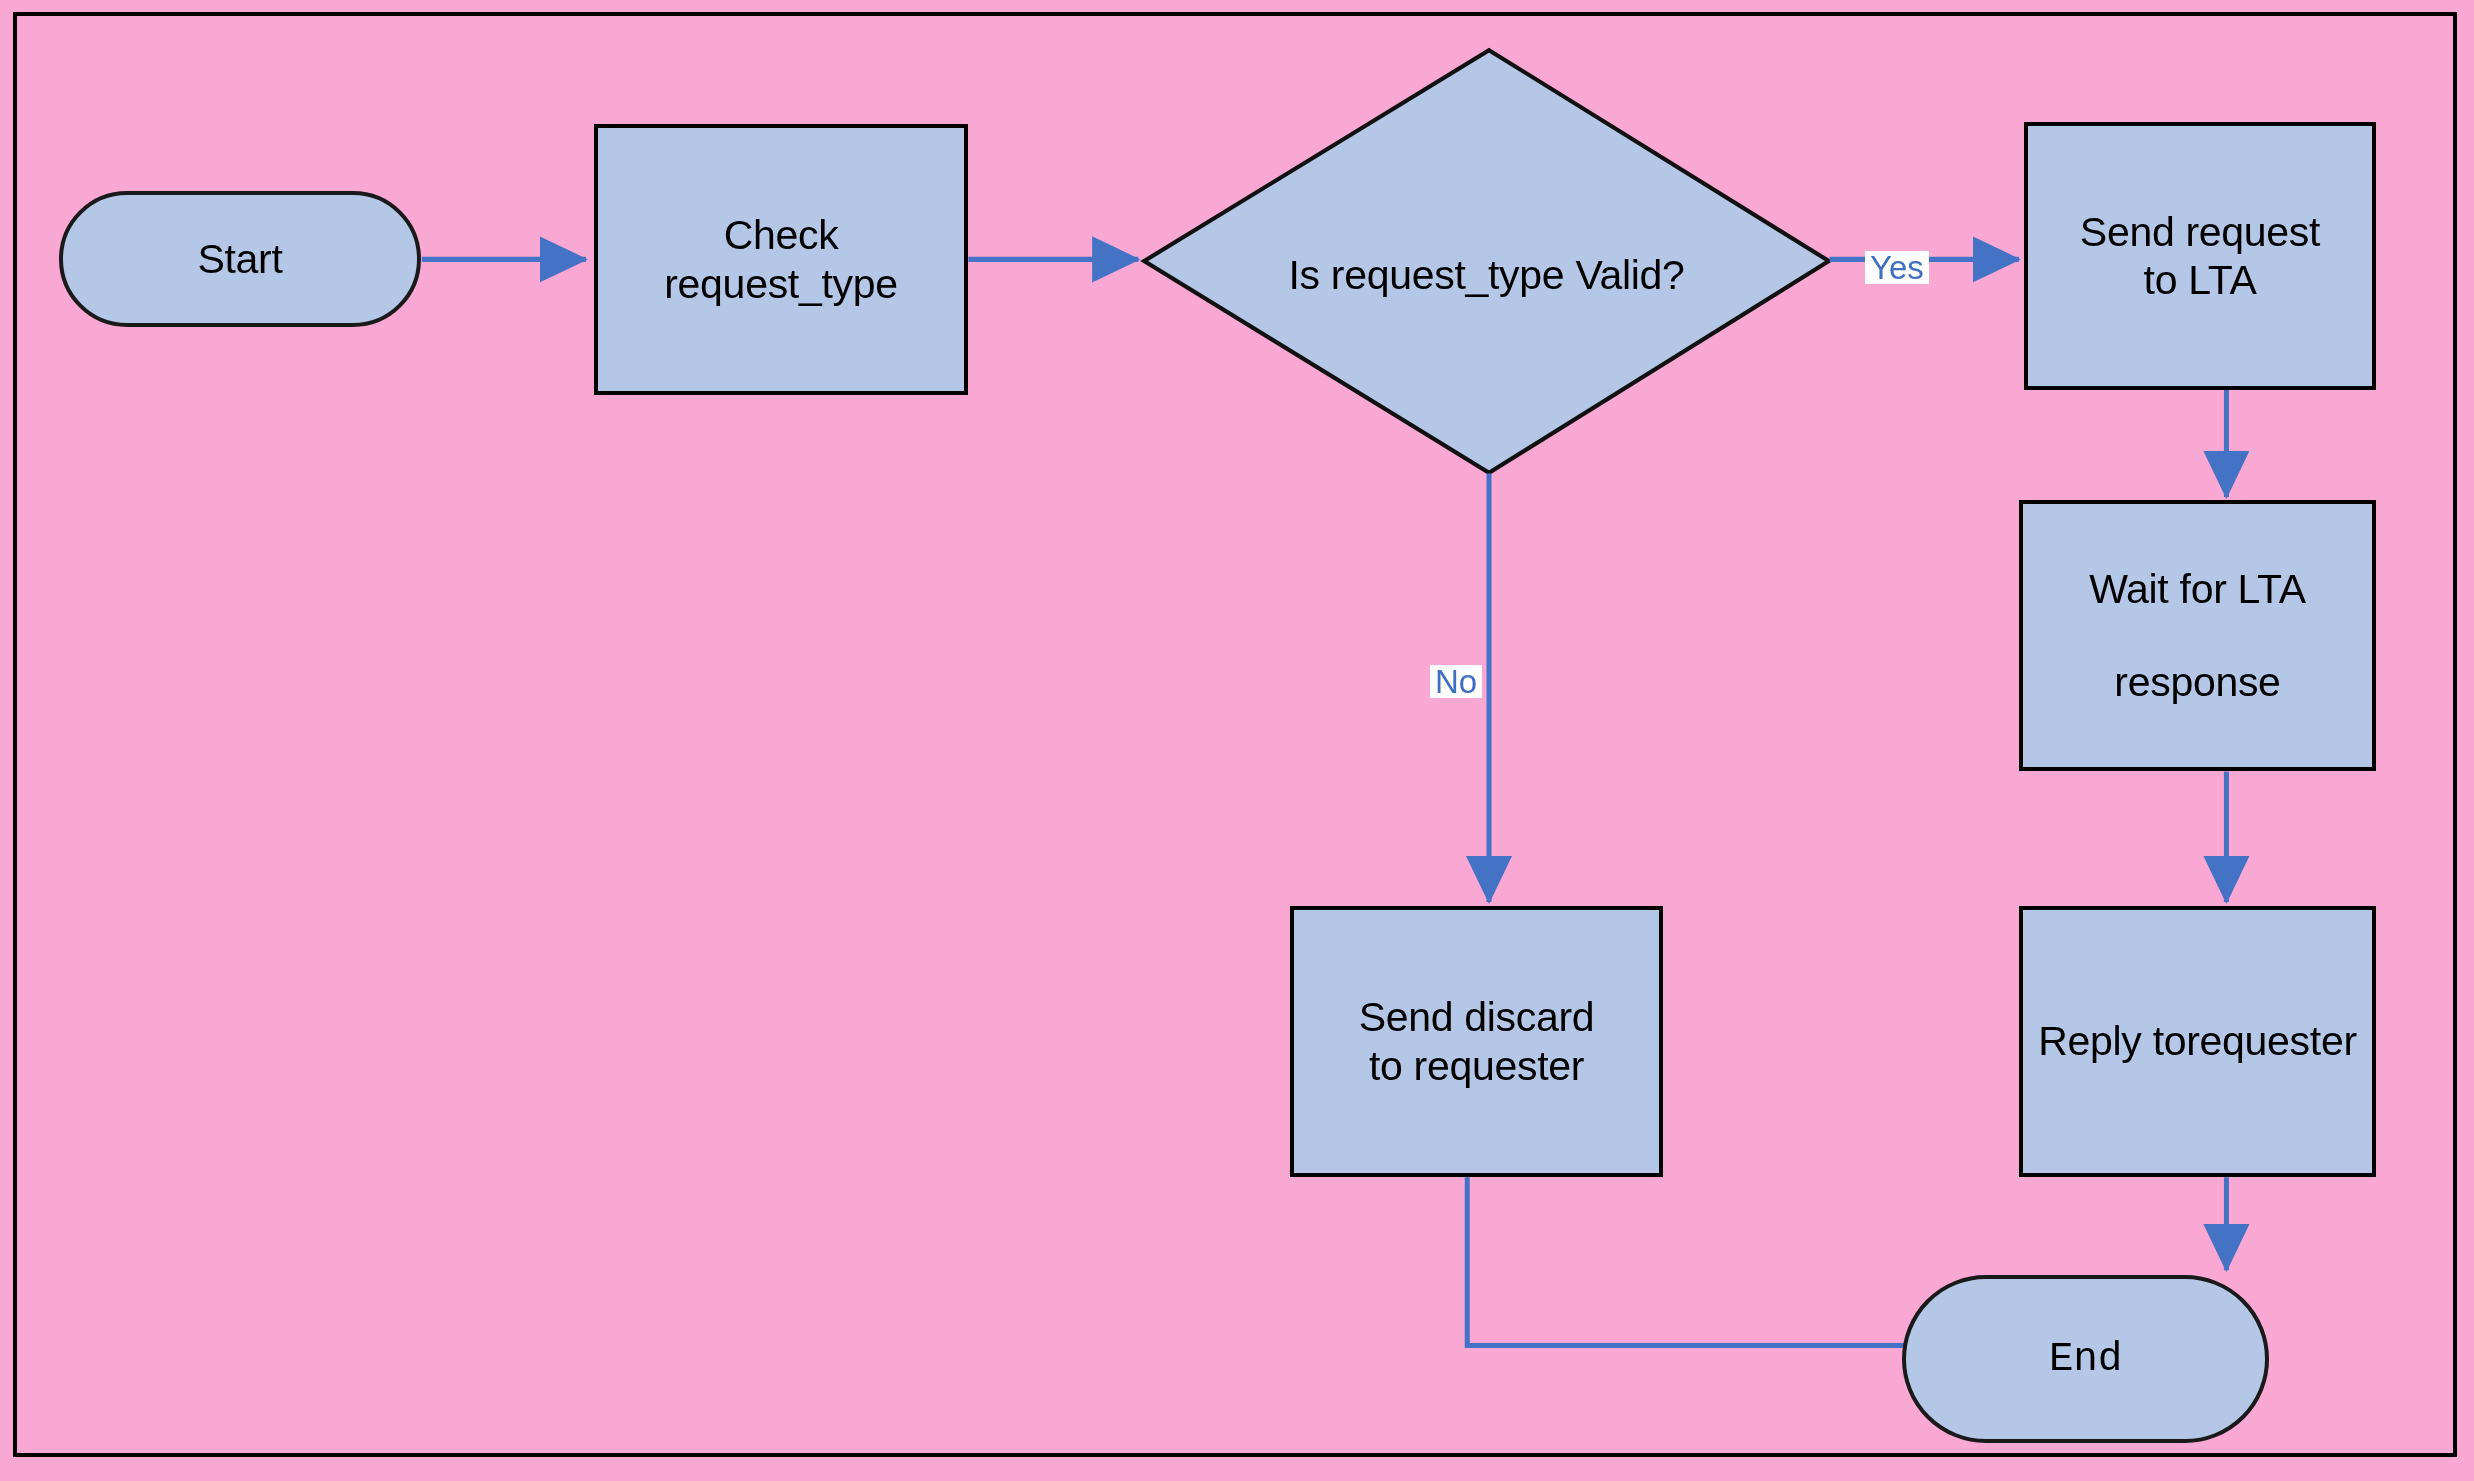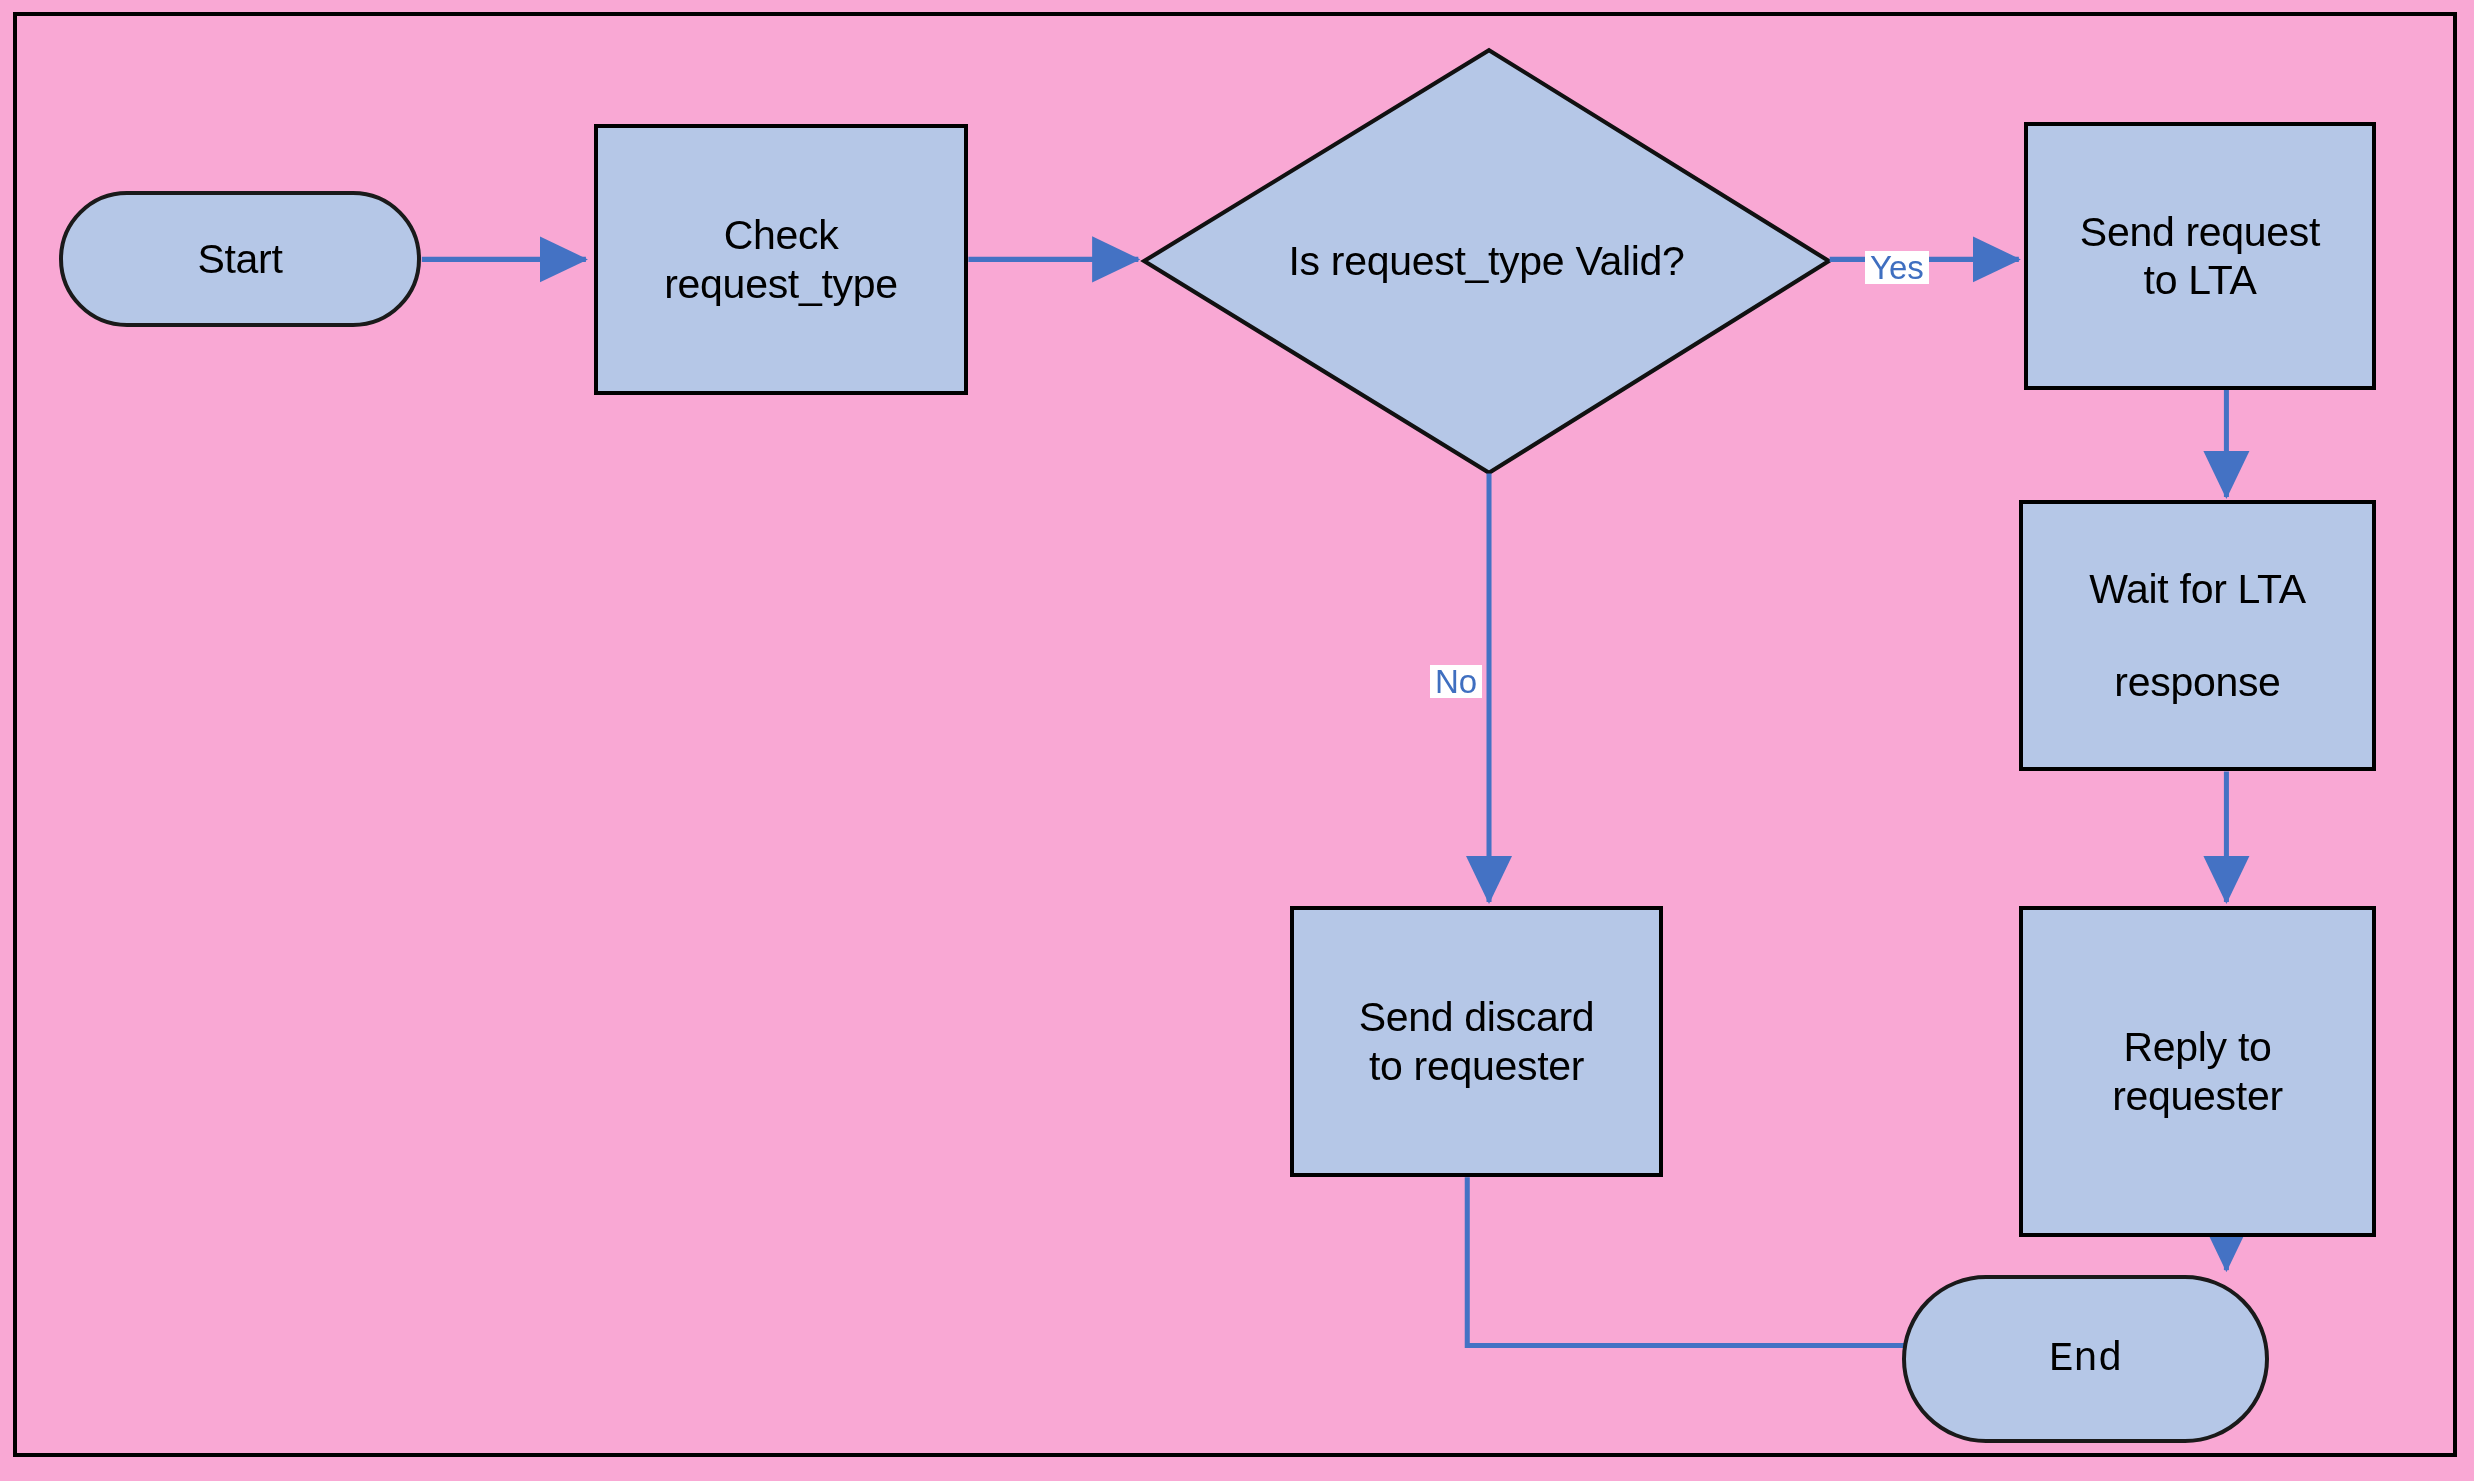--- a/index.html
+++ b/index.html
@@ -59,21 +59,21 @@
     border: 4.2px solid #1a1a1a;
     border-radius: 836px;
   }
   .node-decision {
     background: transparent;
     border: none;
   }
   .decision-label {
     position: absolute;
     left: 0;
-    top: 0;
+    top: 14px;
     width: 100%;
     height: 100%;
     display: flex;
     align-items: center;
     justify-content: center;
     font-size: 41px;
     color: #000000;
     white-space: nowrap;
   }
   .edge-label {
@@ -141,21 +141,21 @@
   <div class="node node-process" style="left:2019px; top:500px; width:357px; height:271px; flex-direction:column;gap:44px;">
     <span>Wait for LTA</span>
     <span>response</span>
   </div>
 
   <div class="node node-process" style="left:1290px; top:906px; width:373px; height:271px; flex-direction:column;">
     <span>Send discard</span>
     <span>to requester</span>
   </div>
 
-  <div class="node node-process" style="left:2019px; top:906px; width:357px; height:331px; flex-direction:column;">
+  <div class="node node-process" style="left:2019px; top:906px; width:357px; height:271px; flex-direction:row;">
     <span>Reply to</span>
     <span>requester</span>
   </div>
 
   <div class="node node-terminal" style="left:1902px; top:1275px; width:367px; height:168px;font-family:Liberation Mono, monospace;">
     <span>End</span>
   </div>
 
   <div class="edge-label" style="left:1865px; top:241px;margin-top:10px;">Yes</div>
 

